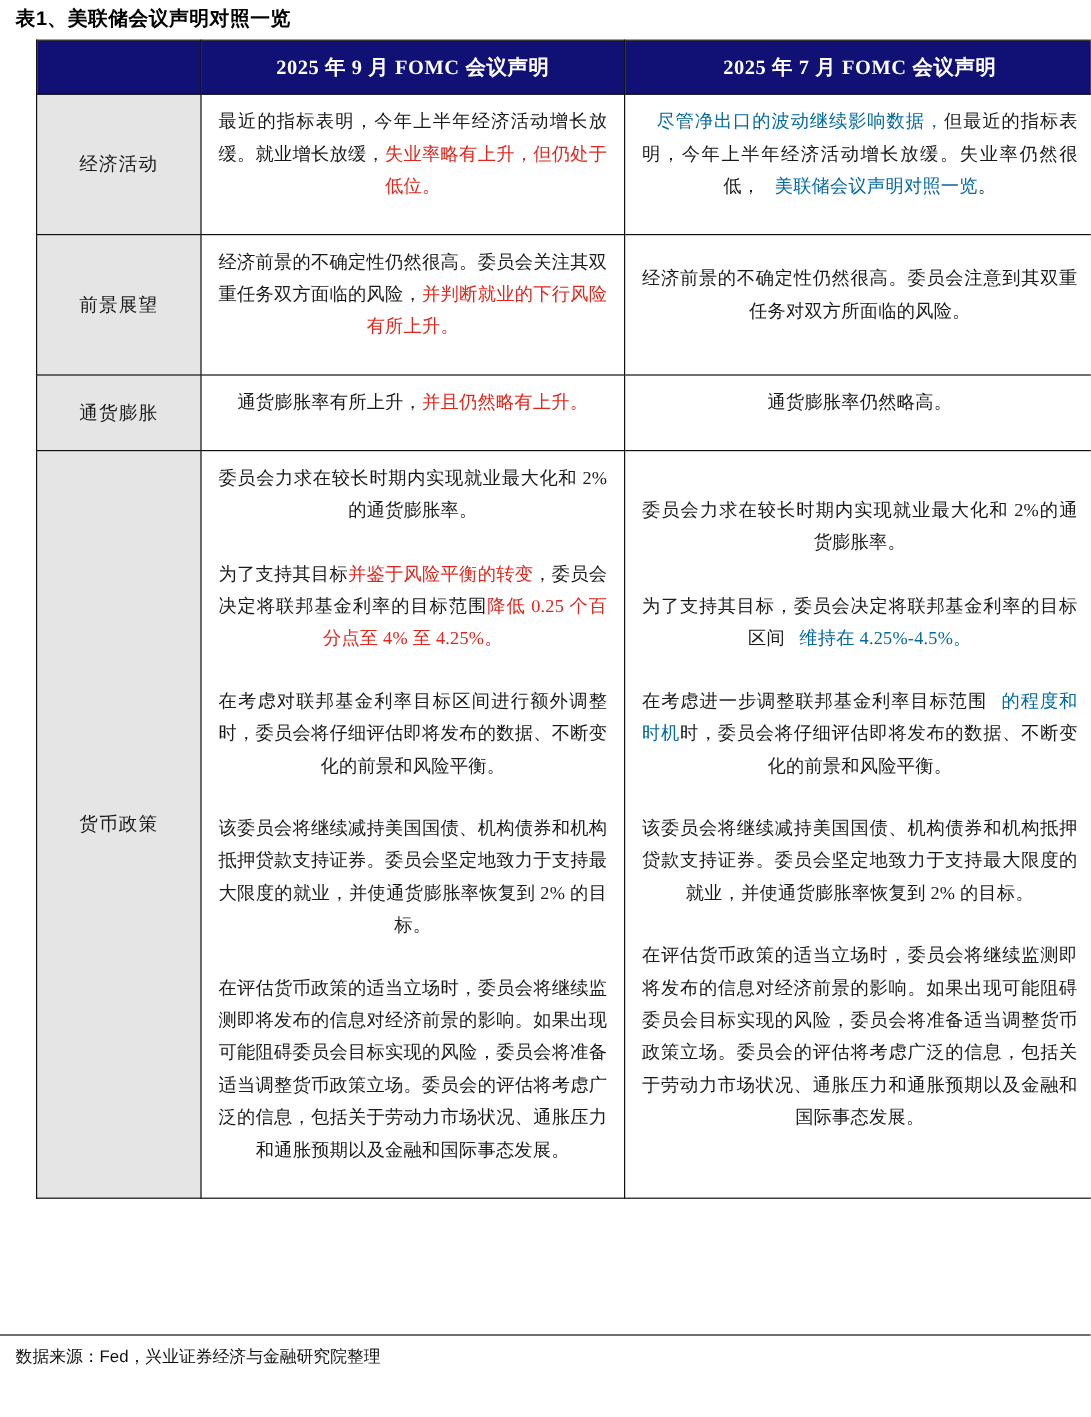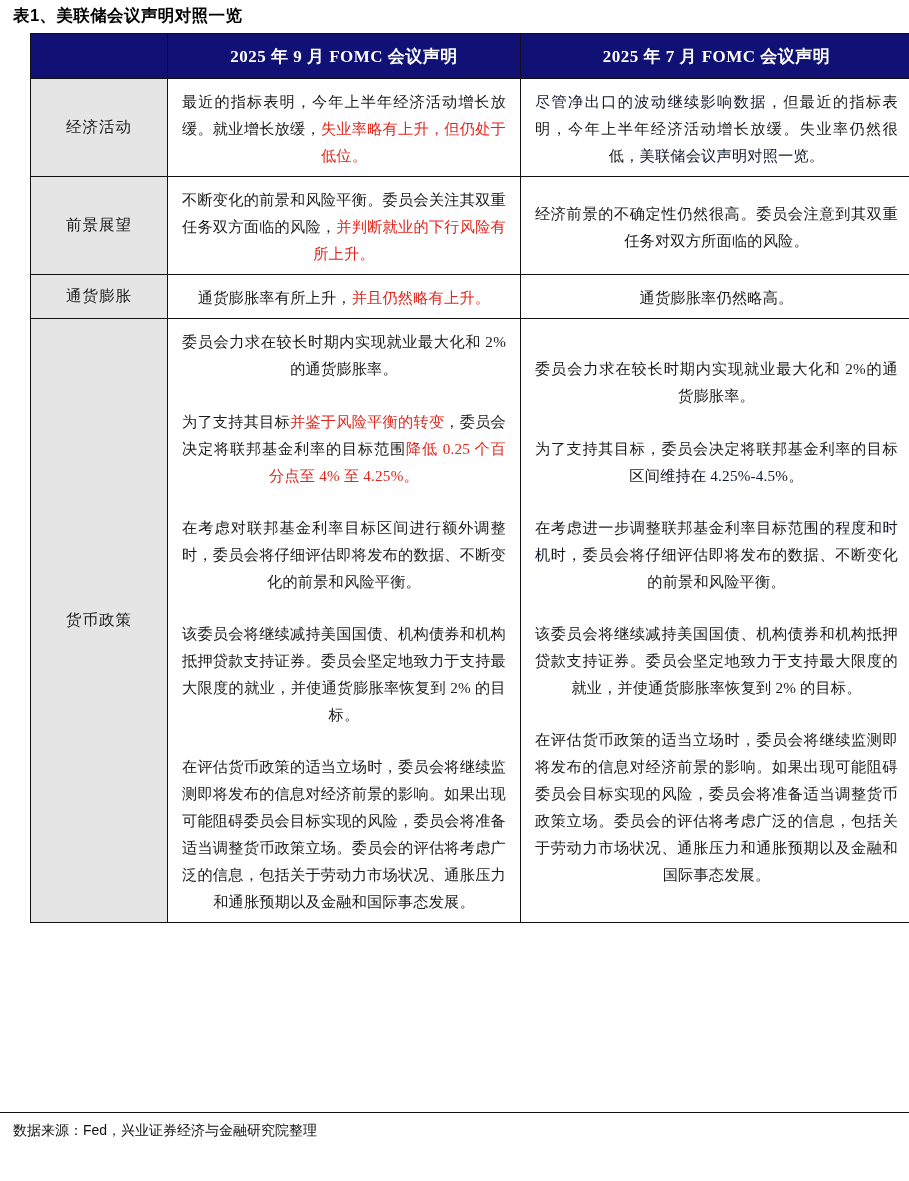--- a/index.html
+++ b/index.html
@@ -74,21 +74,21 @@
   td.rowlabel {
     background: #e5e5e5;
     text-align: center;
     font-size: 15.5px;
     letter-spacing: 1px;
     color: #1a1a1a;
   }
 
   td.content {
     background: #ffffff;
-    padding: 9px 14px 7px 14px;
+    padding: 9px 14px 26px 14px;
   }
 
   .para {
     font-size: 15.2px;
     line-height: 1.78;
     text-align: justify;
     text-align-last: center;
     text-justify: inter-ideograph;
     margin: 0;
     letter-spacing: 0.2px;
@@ -97,21 +97,21 @@
   .para + .para {
     margin-top: 1.65em;
   }
 
   .para.short {
     text-align: center;
     text-align-last: center;
   }
 
   .red  { color: #e1251b; }
-  .blue { color: #0f172a; }
+  .blue { color: #0369a1; margin-left: 12px; }
 
   
   .notes {
     position: absolute;
     left: 13px;
     top: 1120px;
     width: 880px;
     font-family: "Liberation Sans", "DejaVu Sans", sans-serif;
   }
   .note-line {
@@ -157,21 +157,21 @@
           <td class="content compact">
             <p class="para"><span>最近的指标表明，今年上半年经济活动增长放缓。就业增长放缓，</span><span class="red">失业率略有上升，但仍处于低位。</span></p>
           </td>
           <td class="content compact">
             <p class="para"><span class="blue">尽管净出口的波动继续影响数据，</span><span>但最近的指标表明，今年上半年经济活动增长放缓。失业率仍然很低，</span><span class="blue">美联储会议声明对照一览</span><span>。</span></p>
           </td>
         </tr>
         <tr>
           <td class="rowlabel">前景展望</td>
           <td class="content compact">
-            <p class="para"><span>不断变化的前景和风险平衡。委员会关注其双重任务双方面临的风险，</span><span class="red">并判断就业的下行风险有所上升。</span></p>
+            <p class="para"><span>经济前景的不确定性仍然很高。委员会关注其双重任务双方面临的风险，</span><span class="red">并判断就业的下行风险有所上升。</span></p>
           </td>
           <td class="content compact">
             <p class="para"><span>经济前景的不确定性仍然很高。委员会注意到其双重任务对双方所面临的风险。</span></p>
           </td>
         </tr>
         <tr>
           <td class="rowlabel">通货膨胀</td>
           <td class="content compact">
             <p class="para short"><span>通货膨胀率有所上升，</span><span class="red">并且仍然略有上升。</span></p>
           </td>

